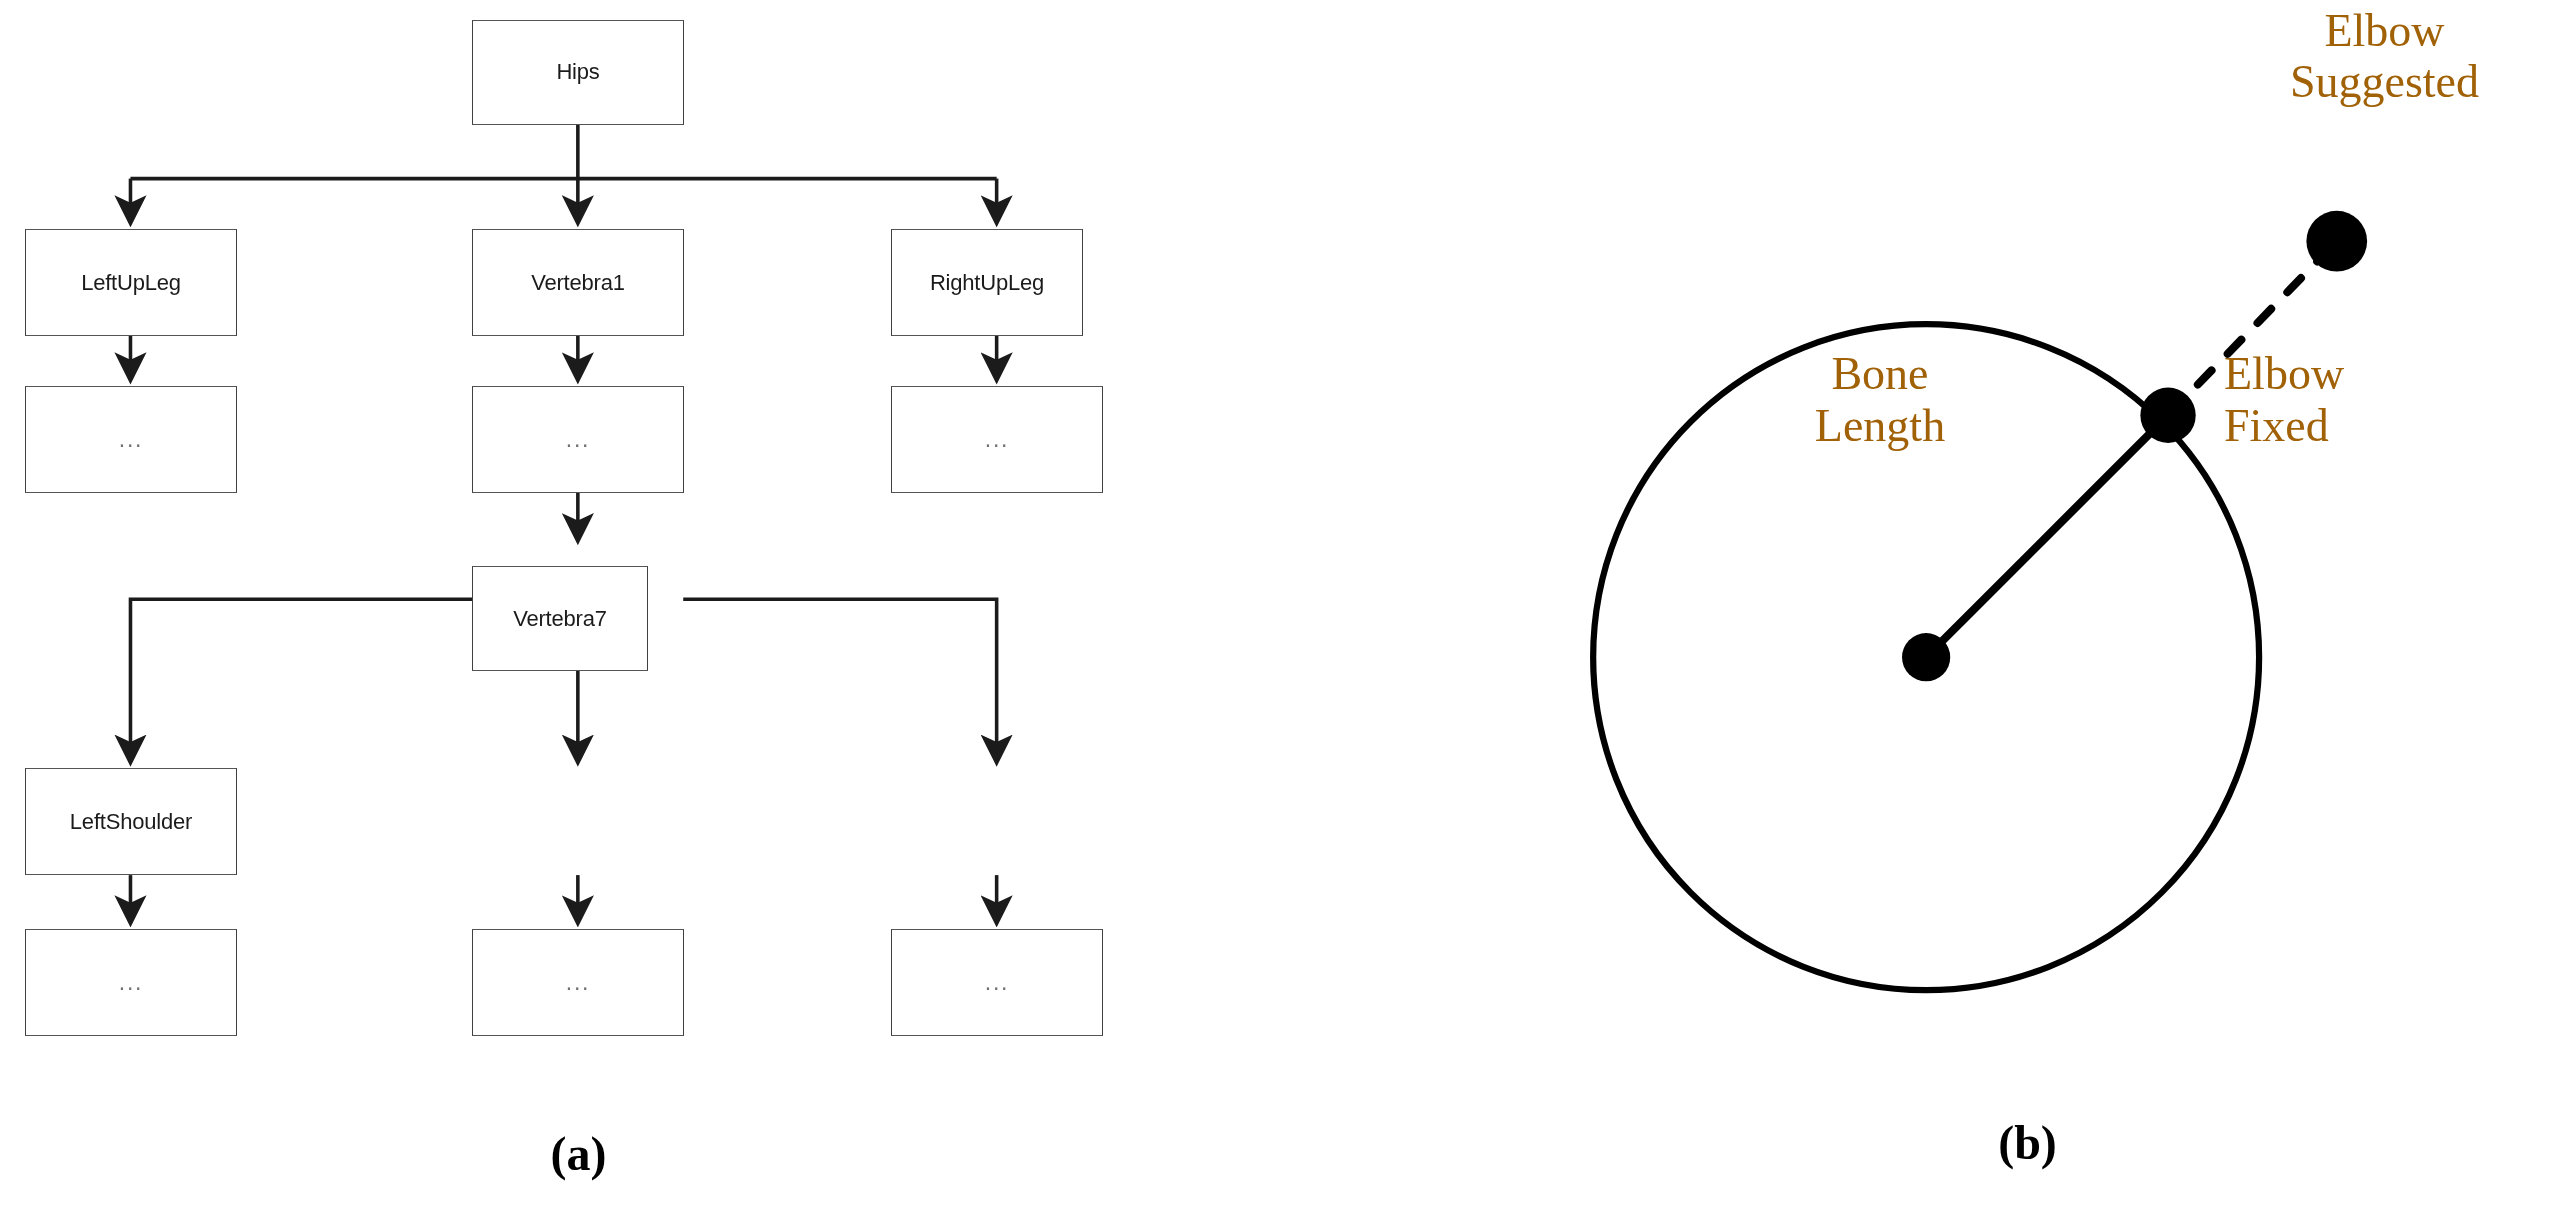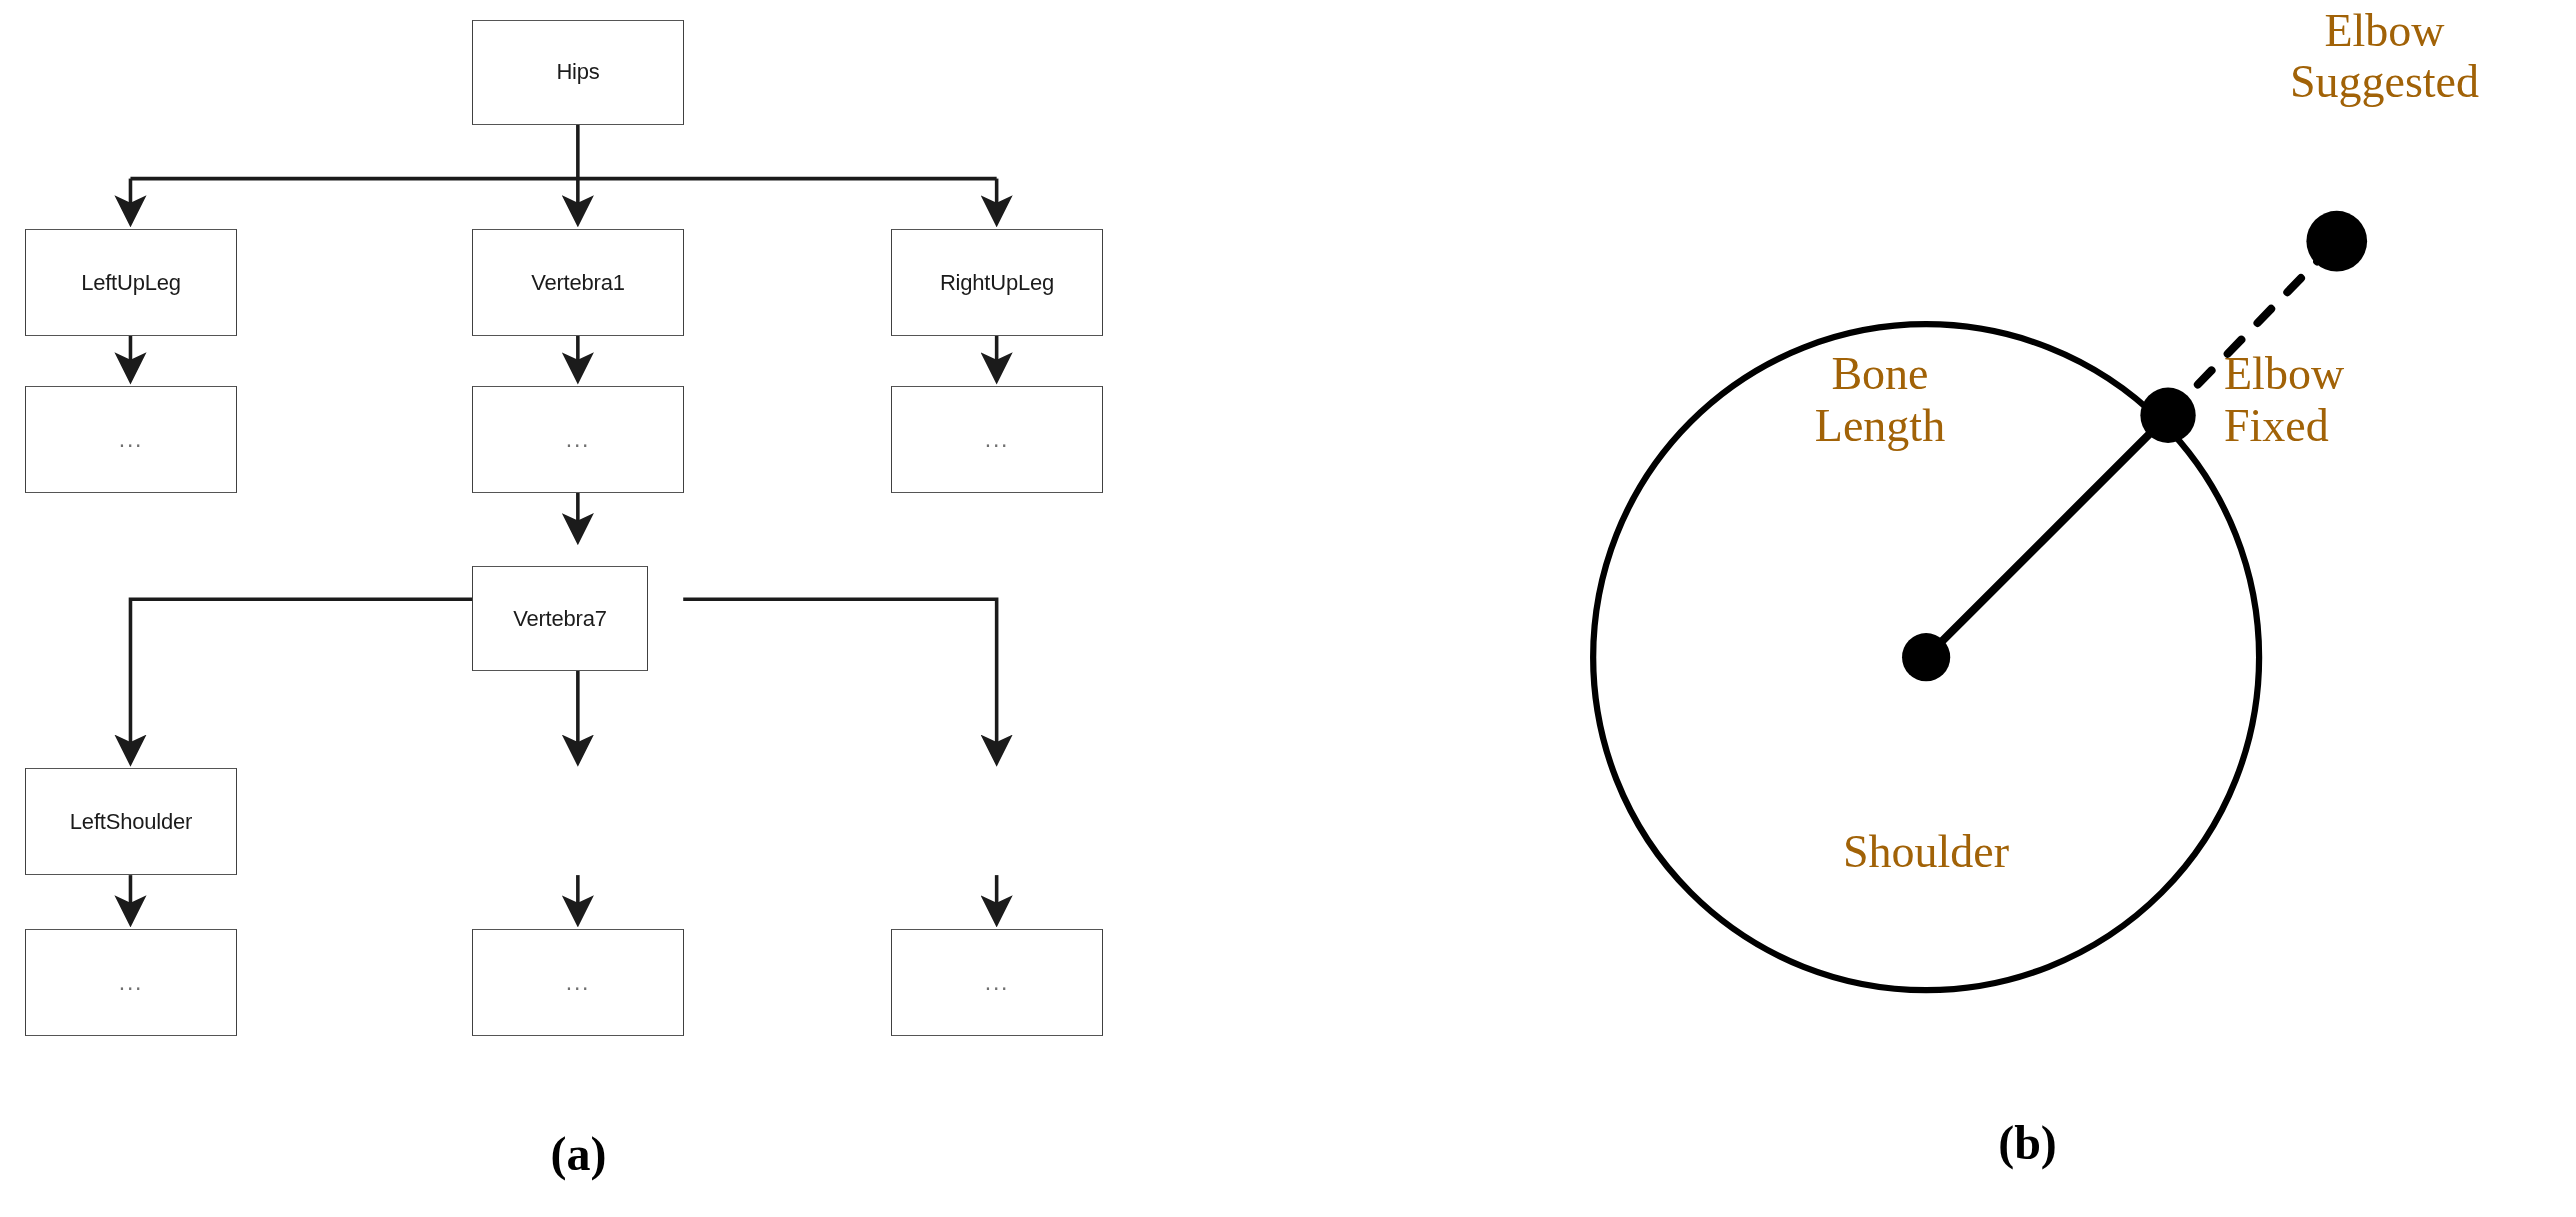--- a/index.html
+++ b/index.html
@@ -124,21 +124,21 @@
         <path d="M146,980 L146,1033" marker-end="url(#arrowhead)"></path>
         <path d="M647,980 L647,1033" marker-end="url(#arrowhead)"></path>
         <path d="M1116,980 L1116,1033" marker-end="url(#arrowhead)"></path>
       </g>
     </svg>
 
     <div class="node-box" style="left:25px; top:229px; width:212px; height:107px;">LeftUpLeg</div>
 
     <div class="node-box" style="left:472px; top:19.6px; width:212px; height:105px;">Hips</div>
     <div class="node-box" style="left:472px; top:229px; width:212px; height:107px;">Vertebra1</div>
-    <div class="node-box" style="left:891px; top:229px; width:212px; height:107px;">RightUpLeg</div>
+    <div class="node-box" style="left:891px; top:229px; width:192px; height:107px;">RightUpLeg</div>
 
     <div class="node-box ellipsis" style="left:25px; top:386px; width:212px; height:107px;">...</div>
     <div class="node-box ellipsis" style="left:472px; top:386px; width:212px; height:107px;">...</div>
     <div class="node-box ellipsis" style="left:891px; top:386px; width:212px; height:107px;">...</div>
 
     <div class="node-box" style="left:472px; top:546px; width:176px; height:105px;margin-top:20px;">Vertebra7</div>
 
     <div class="node-box" style="left:25px; top:768px; width:212px; height:107px;">LeftShoulder</div>
 
     <div class="node-box ellipsis" style="left:25px; top:929px; width:212px; height:107px;">...</div>
@@ -165,19 +165,18 @@
 
     <div class="bp-label" style="left:902px; top:4.5px; width:375px;">Elbow
 Suggested</div>
 
     <div class="bp-label left-align" style="left:929px; top:348px; width:321px;">Elbow
 Fixed</div>
 
     <div class="bp-label" style="left:451px; top:348px; width:268px;">Bone
 Length</div>
 
-    <div class="bp-label" style="left:457px; top:826px; width:348px;">Shoulder</div>
 
     <div class="panel-caption" style="left:679px; top:1119px; width:107px; text-align:center;">(b)</div>
   </div>
 
 </div>
 
 
 </body></html>

